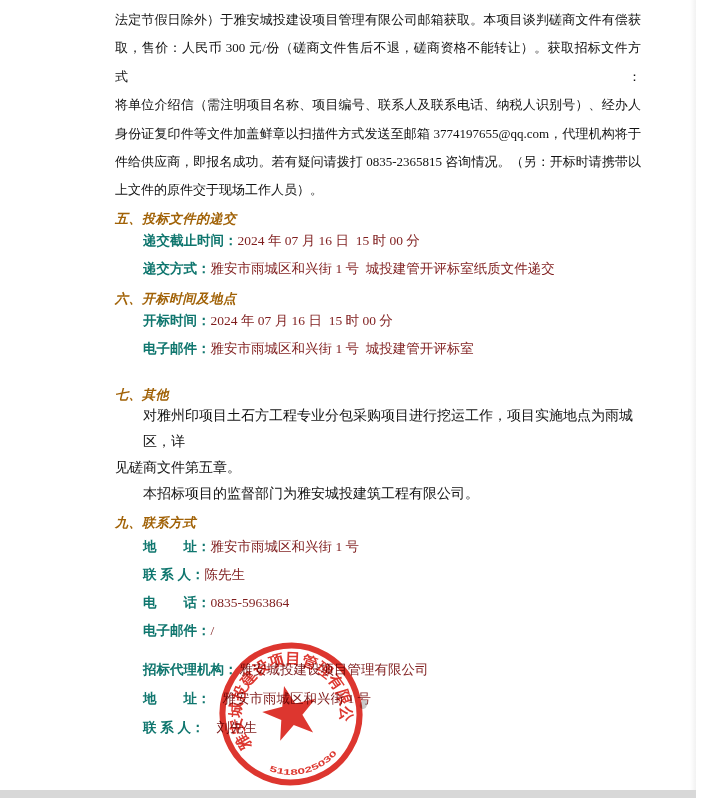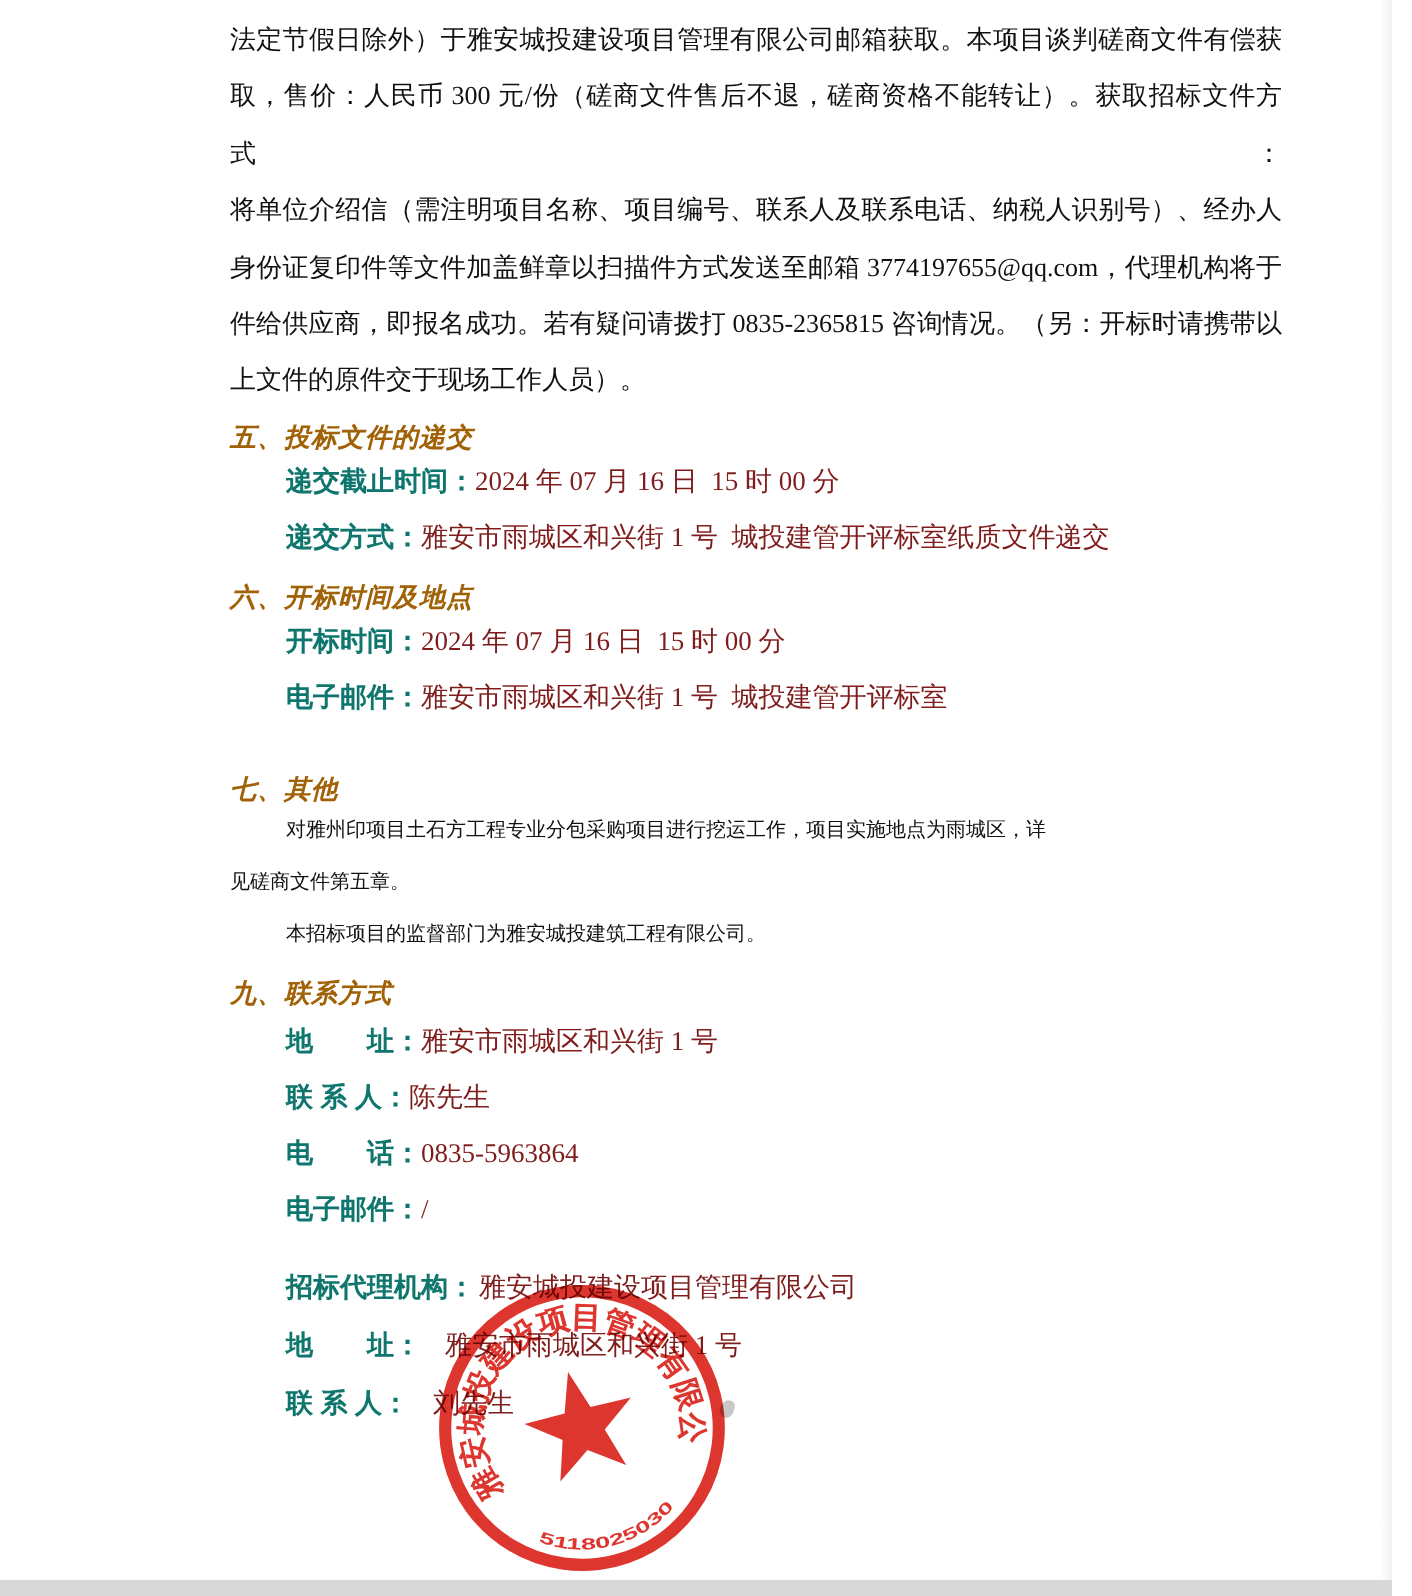--- a/index.html
+++ b/index.html
@@ -29,21 +29,21 @@
   .h5{margin-top:6px;}
   .h6{margin-top:8px;}
   .h7{margin-top:24px;}
   .h8{margin-top:10px;}
   .h9{margin-top:8px;}
 
   .kv{padding-left:28px;font-size:13.5px;line-height:28px;white-space:pre;}
   .kv .lbl{font-family:"Liberation Sans", sans-serif;font-weight:bold;color:#0f766e;}
   .kv .val{font-family:"Liberation Serif", serif;color:#7f1d1d;}
 
-  .para{font-size:10px;line-height:26px;color:#111;}
+  .para{font-size:14px;line-height:26px;color:#111;}
   .para .ind{padding-left:28px;}
 
   .contact{margin-top:2px;}
   .contact .kv{line-height:28px;}
 
   .agency{margin-top:10px;}
   .agency .kv{line-height:29px;}
   .agency .val{margin-left:12px;}
   .agency .no-gap .val{margin-left:2px;}
 

